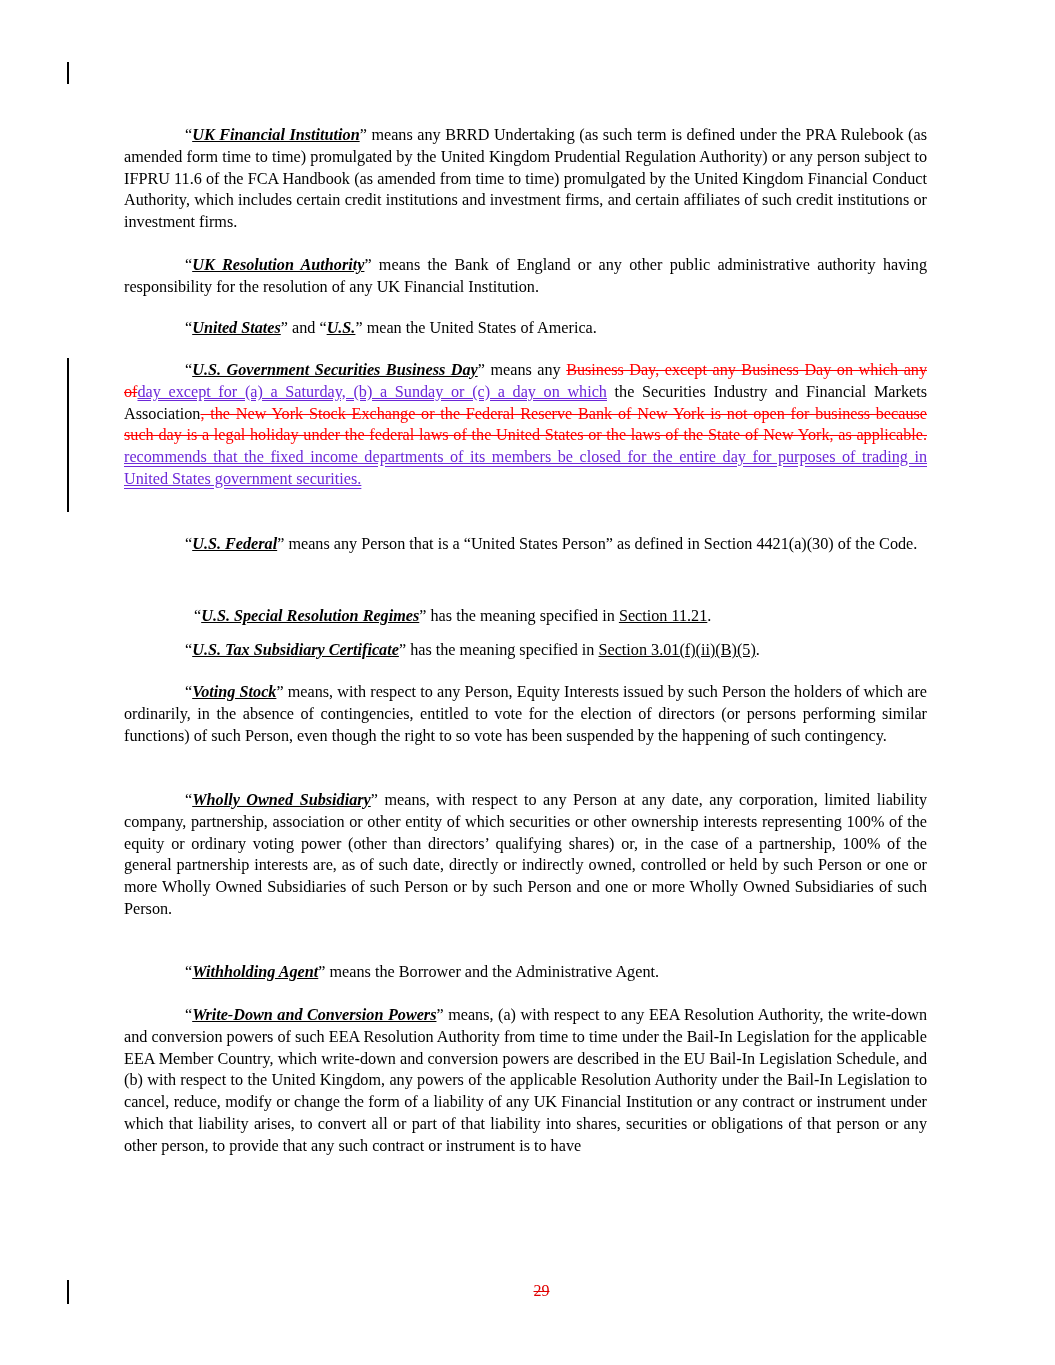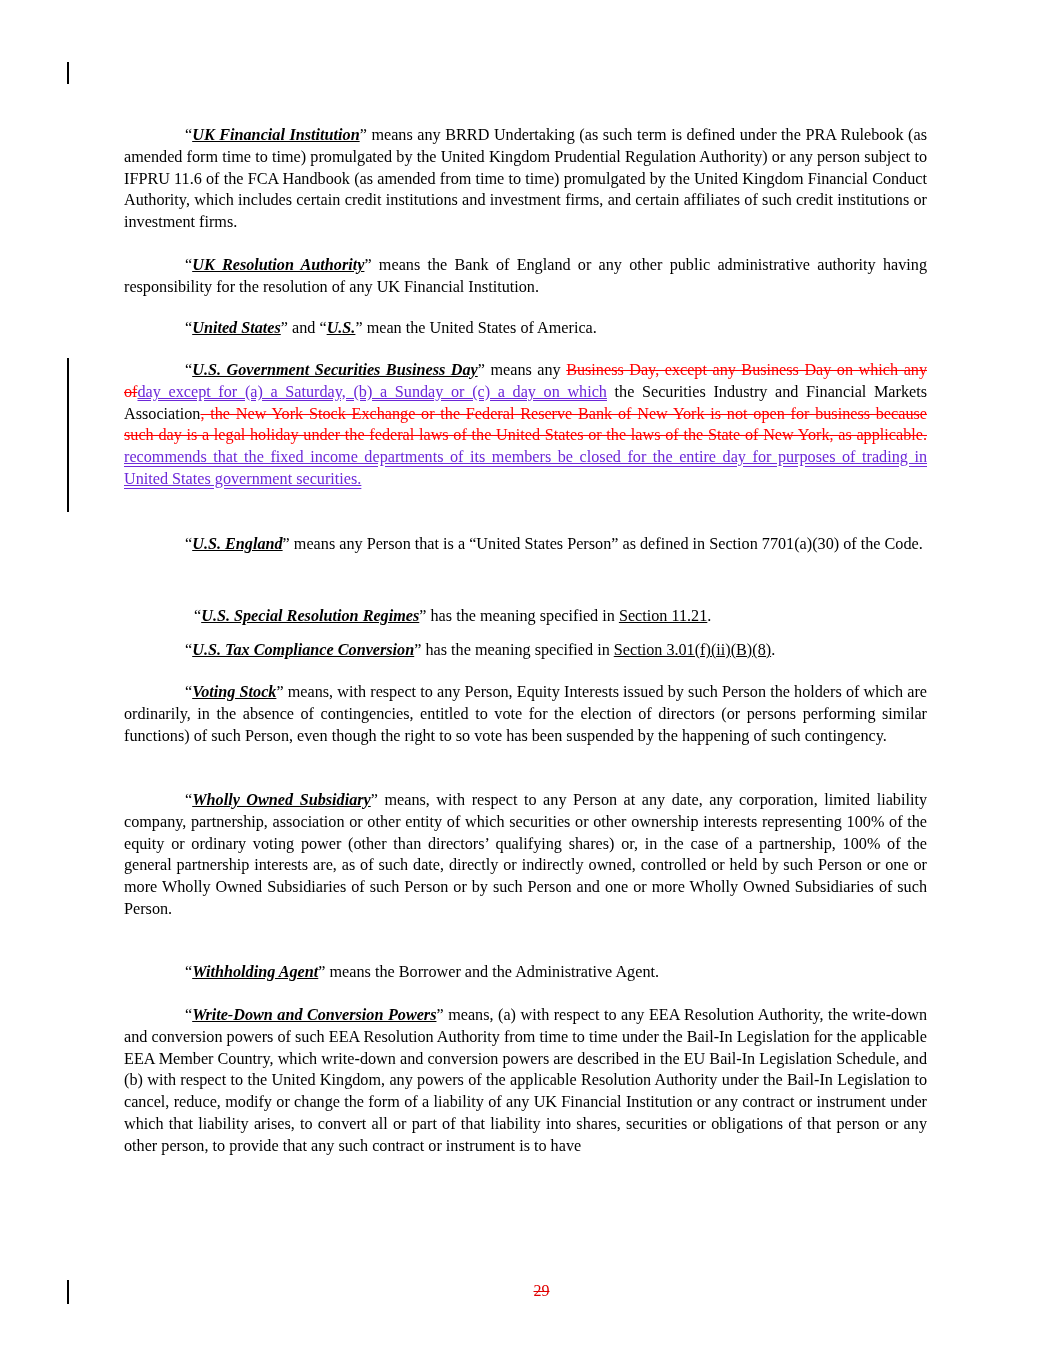--- a/index.html
+++ b/index.html
@@ -27,25 +27,25 @@
   <div class="changebar" style="top:1280px;height:24px;"></div>
 
   <p class="para" style="top:125px;margin:0;"><span class="indent"></span>“<span class="term">UK Financial Institution</span><span>” means any BRRD Undertaking (as such term is defined under the PRA Rulebook (as amended form time to time) promulgated by the United Kingdom Prudential Regulation Authority) or any person subject to IFPRU 11.6 of the FCA Handbook (as amended from time to time) promulgated by the United Kingdom Financial Conduct Authority, which includes certain credit institutions and investment firms, and certain affiliates of such credit institutions or investment firms.</span></p>
 
   <p class="para" style="top:318px;margin:0;"><span class="indent"></span>“<span class="term">United States</span><span>” and “</span><span class="term">U.S.</span><span>” mean the United States of America.</span></p>
 
   <p class="para" style="top:255px;margin:0;"><span class="indent"></span>“<span class="term">UK Resolution Authority</span><span>” means the Bank of England or any other public administrative authority having responsibility for the resolution of any UK Financial Institution.</span></p>
 
   <p class="para" style="top:360px;margin:0;"><span class="indent"></span>“<span class="term">U.S. Government Securities Business Day</span><span>” means any </span><span class="del">Business Day, except any Business Day on which any of</span><span class="ins">day except for (a) a Saturday, (b) a Sunday or (c) a day on which</span><span> the Securities Industry and Financial Markets Association</span><span class="del">, the New York Stock Exchange or the Federal Reserve Bank of New York is not open for business because such day is a legal holiday under the federal laws of the United States or the laws of the State of New York, as applicable.</span><span> </span><span class="ins">recommends that the fixed income departments of its members  be closed for the entire day for purposes of trading in United States government securities.</span></p>
 
-  <p class="para" style="top:534px;margin:0;"><span class="indent"></span>“<span class="term">U.S. England</span><span>” means any Person that is a “United States Person” as defined in Section 7701(a)(30) of the Code.</span></p>
+  <p class="para" style="top:534px;margin:0;"><span class="indent"></span>“<span class="term">U.S. Federal</span><span>” means any Person that is a “United States Person” as defined in Section 4421(a)(30) of the Code.</span></p>
 
   <p class="para" style="top:597px;margin:9px;"><span class="indent"></span>“<span class="term">U.S. Special Resolution Regimes</span><span>” has the meaning specified in </span><span class="xref">Section 11.21</span><span>.</span></p>
 
-  <p class="para" style="top:640px;margin:0;"><span class="indent"></span>“<span class="term">U.S. Tax Compliance Conversion</span><span>” has the meaning specified in </span><span class="xref">Section 3.01(f)(ii)(B)(8)</span><span>.</span></p>
+  <p class="para" style="top:640px;margin:0;"><span class="indent"></span>“<span class="term">U.S. Tax Subsidiary Certificate</span><span>” has the meaning specified in </span><span class="xref">Section 3.01(f)(ii)(B)(5)</span><span>.</span></p>
 
   <p class="para" style="top:682px;margin:0;"><span class="indent"></span>“<span class="term">Voting Stock</span><span>” means, with respect to any Person, Equity Interests issued by such Person the holders of which are ordinarily, in the absence of contingencies, entitled to vote for the election of directors (or persons performing similar functions) of such Person, even though the right to so vote has been suspended by the happening of such contingency.</span></p>
 
   <p class="para" style="top:790px;margin:0;"><span class="indent"></span>“<span class="term">Wholly Owned Subsidiary</span><span>” means, with respect to any Person at any date, any corporation, limited liability company, partnership, association or other entity of which securities or other ownership interests representing 100% of the equity or ordinary voting power (other than directors’ qualifying shares) or, in the case of a partnership, 100% of the general partnership interests are, as of such date, directly or indirectly owned, controlled or held by such Person or one or more Wholly Owned Subsidiaries of such Person or by such Person and one or more Wholly Owned Subsidiaries of such Person.</span></p>
 
   <p class="para" style="top:962px;margin:0;"><span class="indent"></span>“<span class="term">Withholding Agent</span><span>” means the Borrower and the Administrative Agent.</span></p>
 
   <p class="para" style="top:1005px;margin:0;"><span class="indent"></span>“<span class="term">Write-Down and Conversion Powers</span><span>” means, (a) with respect to any EEA Resolution Authority, the write-down and conversion powers of such EEA Resolution Authority from time to time under the Bail-In Legislation for the applicable EEA Member Country, which write-down and conversion powers are described in the EU Bail-In Legislation Schedule, and (b) with respect to the United Kingdom, any powers of the applicable Resolution Authority under the Bail-In Legislation to cancel, reduce, modify or change the form of a liability of any UK Financial Institution or any contract or instrument under which that liability arises, to convert all or part of that liability into shares, securities or obligations of that person or any other person, to provide that any such contract or instrument is to have</span></p>
 
   <div class="pagenum">29</div>

